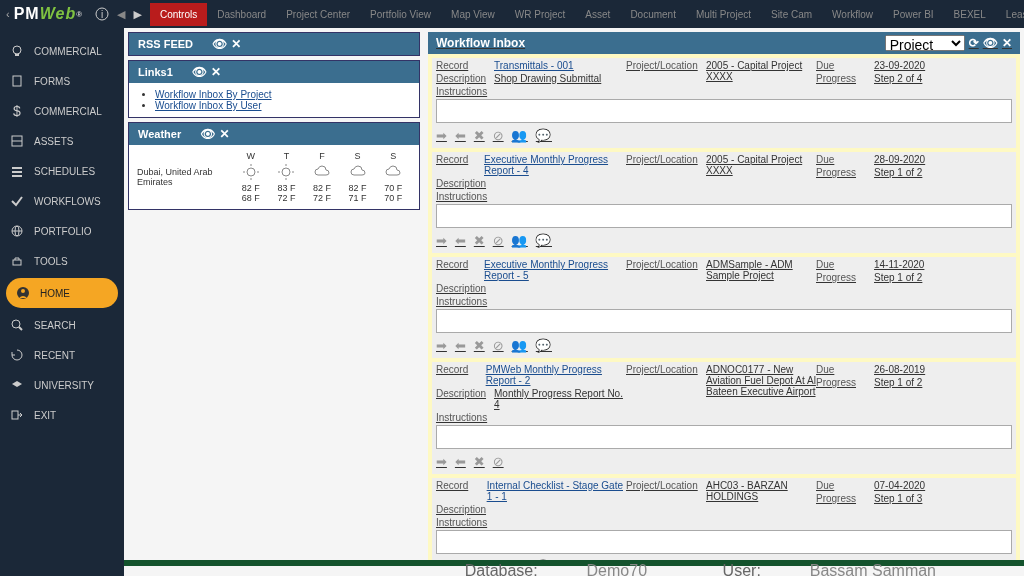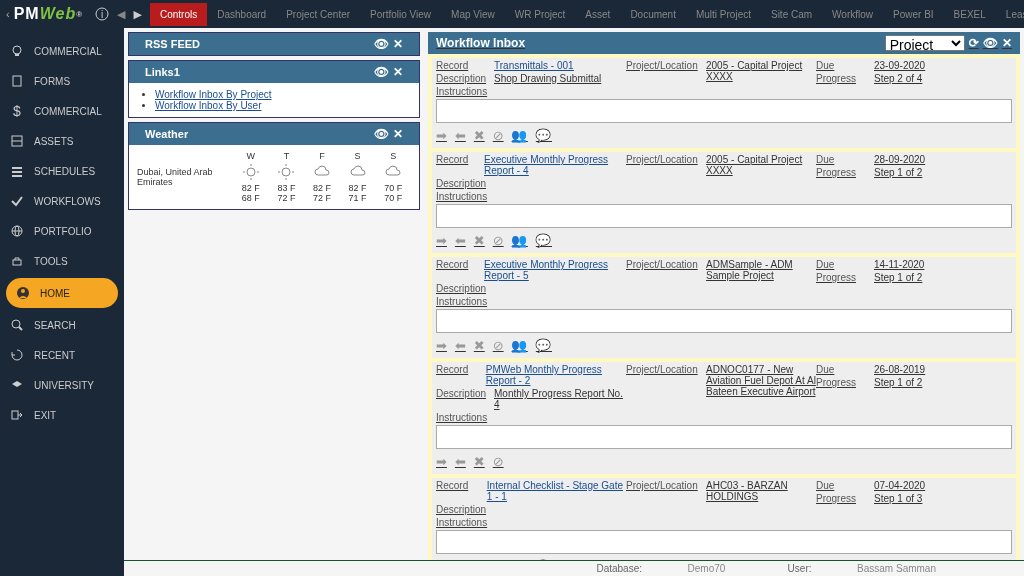--- a/index.html
+++ b/index.html
@@ -13,21 +13,21 @@
 .topbar .tab { padding:6px 10px; color:#888; cursor:pointer; white-space:nowrap; }
 .topbar .tab.active { color:#fff; background:#b91c1c; }
 .main { display:flex; height:548px; }
 .sidebar { width:124px; background:#1b2838; color:#ccc; padding-top:8px; }
 .sidebar .item { display:flex; align-items:center; padding:8px 10px; font-size:10px; cursor:pointer; gap:10px; }
 .sidebar .item.active { background:#f5a623; border-radius:16px; margin:2px 6px; color:#222; }
 .sidebar .icon { width:14px; height:14px; display:inline-flex; align-items:center; justify-content:center; }
 .content { flex:1; display:flex; background:#f5f5f5; }
 .left-panels { width:300px; padding:4px; }
 .panel { border:1px solid #336; margin-bottom:4px; background:#fff; }
-.panel-header { background:#3b6e8f; color:#fff; padding:4px 16px; font-size:11px; font-weight:bold; display:flex; justify-content:space-between; align-items:center;gap:19px; }
+.panel-header { background:#3b6e8f; color:#fff; padding:4px 9px; font-size:11px; font-weight:bold; display:flex; justify-content:flex-start; align-items:center;gap:19px; }
 .panel-header .tools { display:flex; gap:4px; font-size:12px; }
 .panel-body { padding:6px 8px; font-size:10px; }
 .panel-body a { color:#1a4d8f; text-decoration:underline; }
 .panel-body ul { padding-left:18px; }
 .weather-row { display:flex; align-items:center; font-size:9px; gap:6px; }
 .weather-loc { width:90px; }
 .weather-day { text-align:center; flex:1; }
 .weather-day .dname { font-size:9px; }
 .weather-day svg { margin:2px 0; }
 .inbox { flex:1; padding:4px; display:flex; flex-direction:column;text-decoration:underline; }
@@ -39,21 +39,21 @@
 .rec-row { display:flex; margin-bottom:2px; }
 .rec-row .lbl { width:58px; color:#555; }
 .rec-row .val { flex:1; }
 .rec-row a { color:#1a4d8f; text-decoration:underline; }
 .rec-grid { display:flex; }
 .rec-col1 { width:190px; }
 .rec-col2 { width:190px; }
 .rec-col3 { width:180px; }
 .rec textarea { width:100%; height:24px; resize:none; font-size:10px; border:1px solid #aaa; }
 .rec .actions { padding:3px 0; color:#999; font-size:13px; display:flex; gap:8px; }
-.statusbar { position:absolute; bottom:0; left:124px; right:0; height:16px; background:#f5f5f5; border-top:1px solid #14532d; font-size:10px; color:#666; display:flex; align-items:center; padding:0 8px; }
+.statusbar { position:absolute; bottom:0; left:124px; right:0; height:16px; background:#f5f5f5; border-top:6px solid #14532d; font-size:16px; color:#666; display:flex; align-items:center; padding:0 8px; }
 .statusbar span { margin-left:auto; margin-right:40px; }
 svg { display:inline-block; vertical-align:middle; }
 </style>
 </head>
 <body>
 
 <div class="topbar">
   <span style="color:#aaa;margin-right:4px;">‹</span>
   <div class="logo">
     <span class="p">PM</span>

